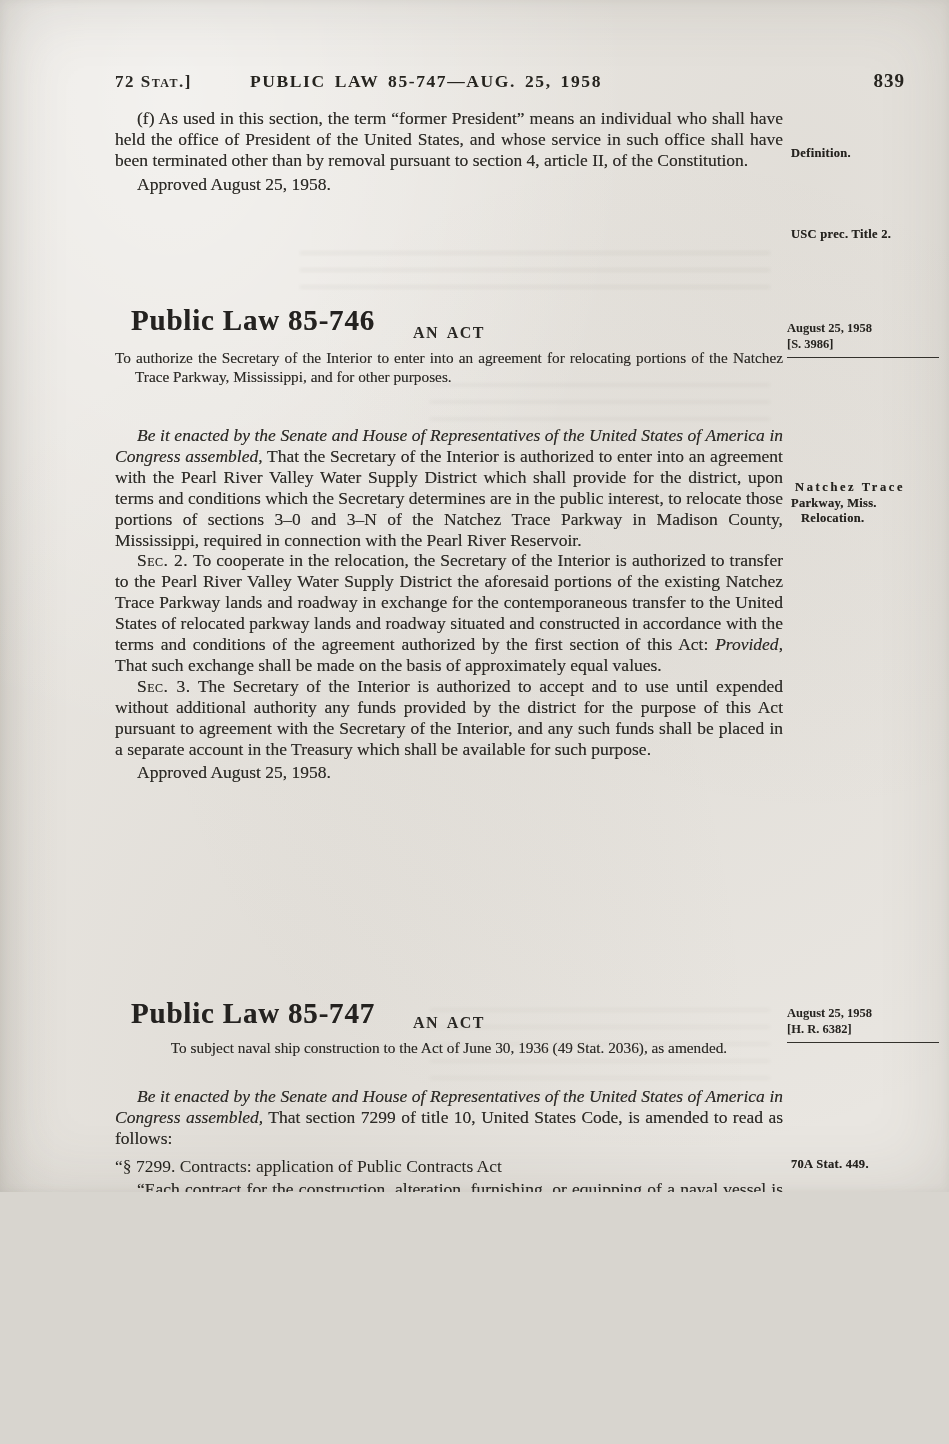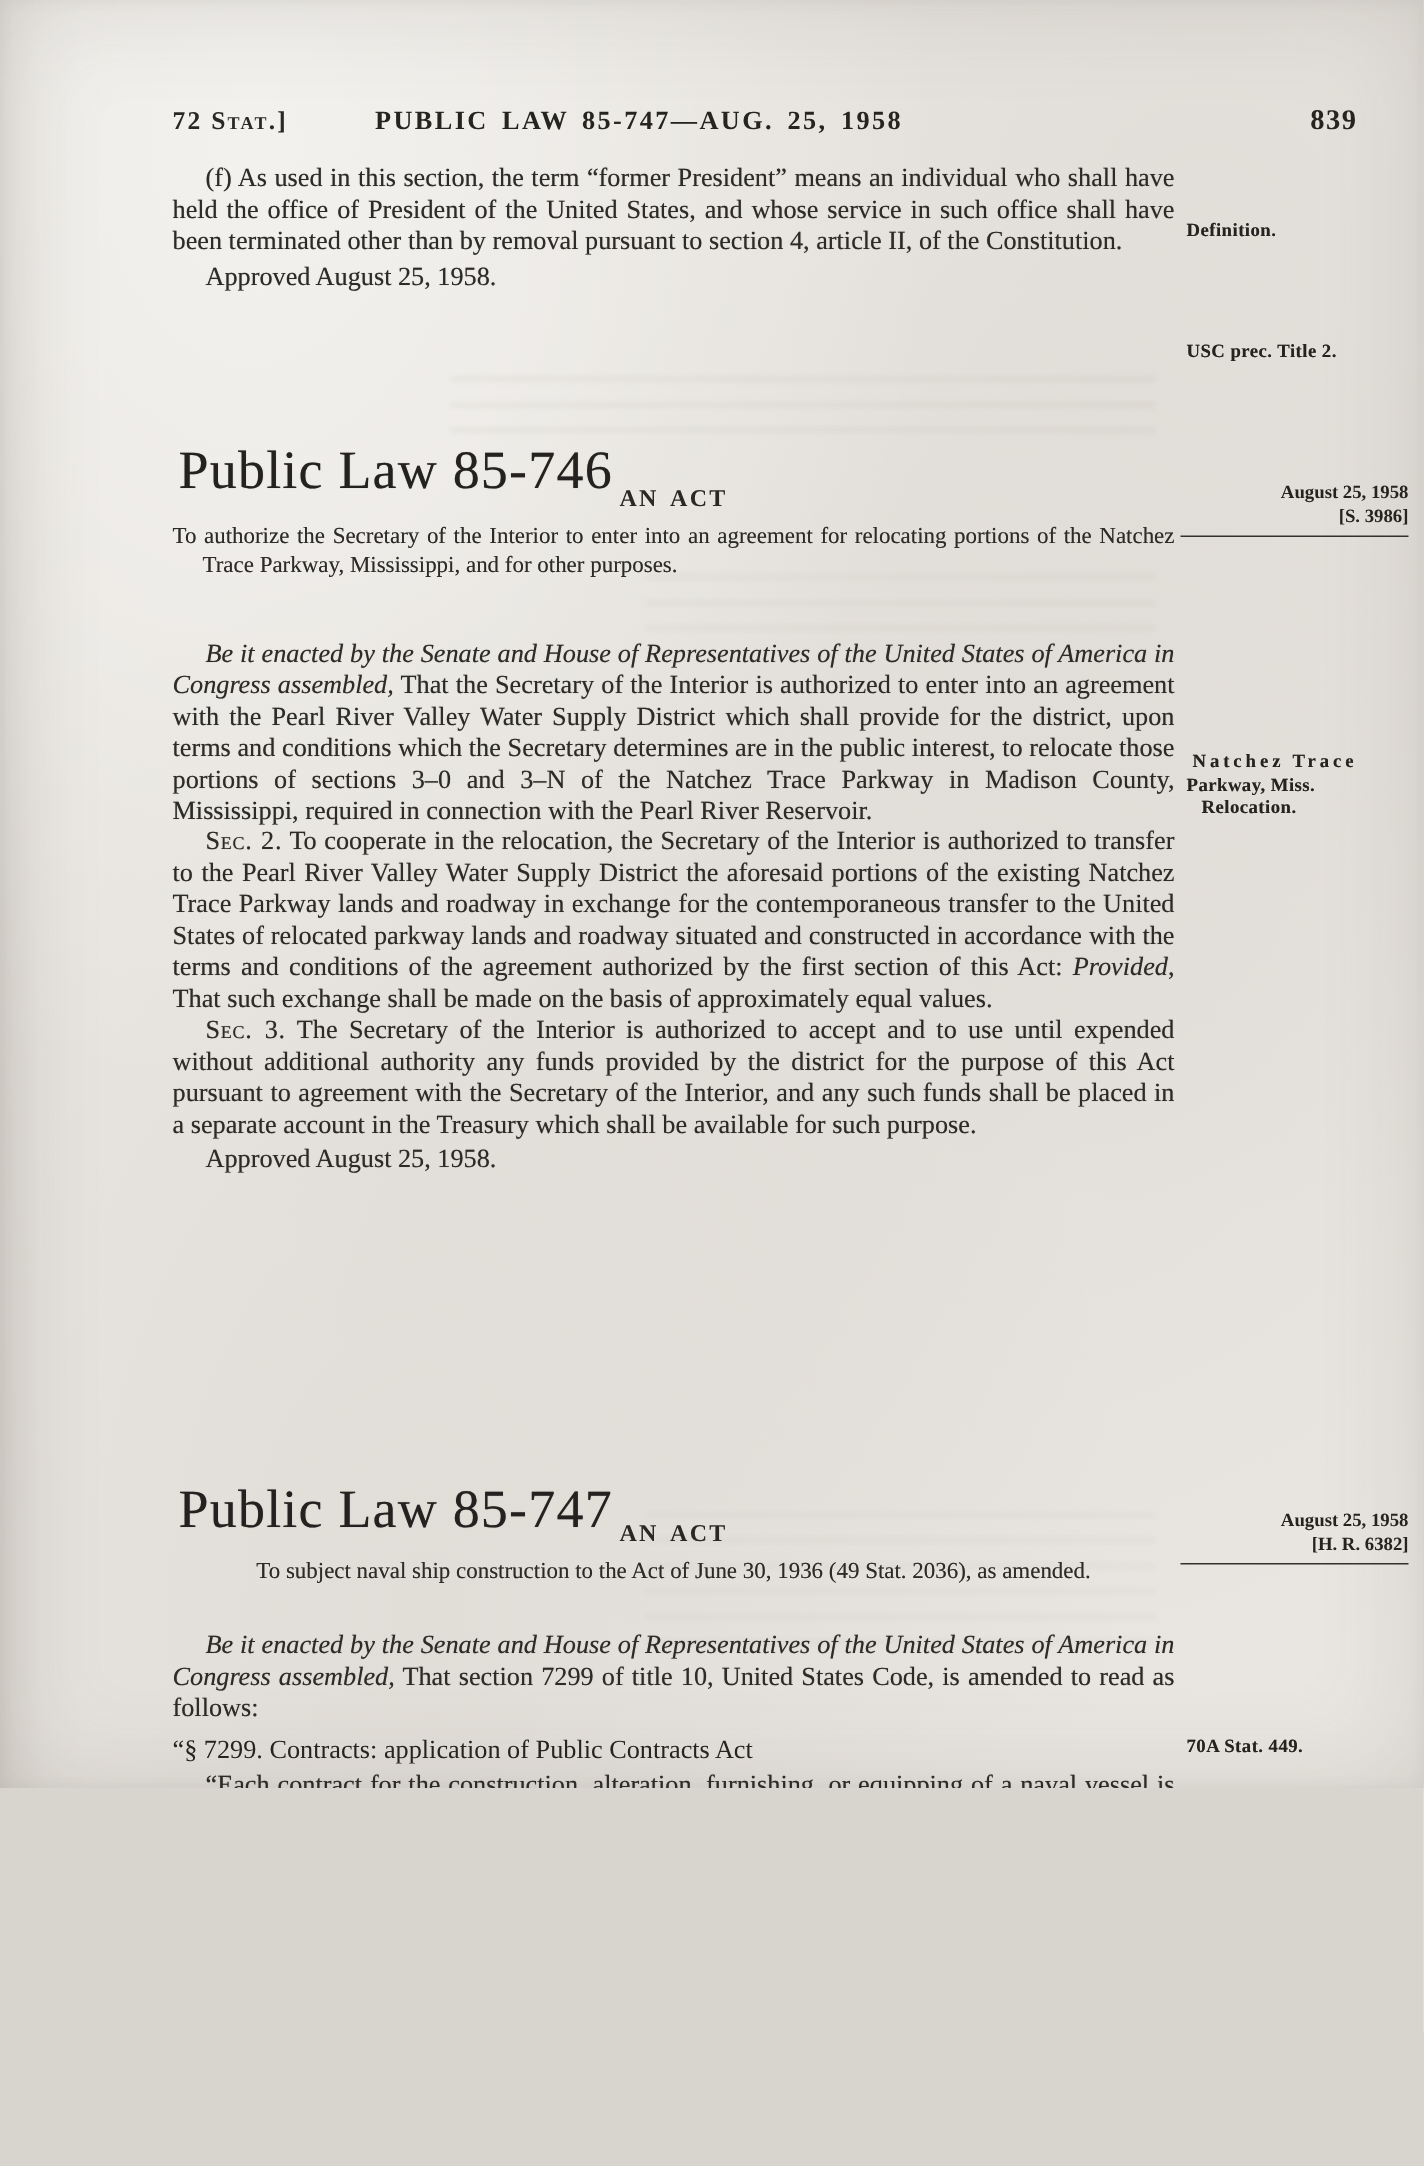--- a/index.html
+++ b/index.html
@@ -25,34 +25,34 @@
   .running-title{margin-left:58px; font-size:17.5px; font-weight:700; letter-spacing:1.6px; word-spacing:3px; color:#26241f;}
   .page-number{margin-left:auto; font-size:19px; font-weight:700; letter-spacing:1px; color:#26241f;}
   .body{
     margin:0; font-size:17.5px; line-height:20.9px; text-align:justify;
     text-shadow:0 0 0.5px rgba(45,43,39,0.55);
   }
   .indent{text-indent:22px;font-family:Liberation Serif, serif;}
   .italic{font-style:italic;}
   .sc{font-variant:small-caps; letter-spacing:0.5px;}
   .pl-heading{
-    position:absolute; left:115px; margin:4px; font-weight:400; font-size:36px;
+    position:absolute; left:115px; margin:16px; font-weight:700; font-size:29px;
     letter-spacing:0.8px; color:#242220; text-shadow:0 0 0.5px rgba(40,38,34,0.5);
   }
   .an-act{text-align:center; font-size:16px; letter-spacing:1.5px; word-spacing:3px; font-weight:700; color:#2a2824;}
   .purpose{margin:7px 0 0 0; font-size:15.3px; line-height:18.8px; text-align:justify; text-shadow:0 0 0.4px rgba(45,43,39,0.5);}
   .hang{padding-left:20px; text-indent:-20px;}
   .center{text-align:center; padding-left:0; text-indent:0;}
   .code-heading{margin:7px 0 0 0; font-size:17.5px; font-weight:400; line-height:21px; color:#26241f;}
   .margin-note{
     position:absolute; left:791px; width:150px;
     font-size:12.5px; font-weight:700; line-height:15.5px; letter-spacing:0.3px;
     color:#25231f; text-shadow:0 0 0.4px rgba(37,35,31,0.5);margin-top:34px;
   }
-  .margin-date{position:absolute; left:787px; width:152px; text-align:right;
+  .margin-date{position:absolute; left:787px; width:152px; text-align:left;
     font-size:12.5px; font-weight:700; line-height:15.5px; color:#25231f;}
   .margin-date .rule{margin-top:5px; border-top:1.6px solid #33312c; width:152px; height:0;}
   .natchez .n1{letter-spacing:2.6px; padding-left:4px;}
   .natchez .n3{padding-left:10px;}
   .ghost{
     position:absolute; pointer-events:none; opacity:.5; filter:blur(1.6px);
     background:repeating-linear-gradient(180deg, transparent 0 13px, rgba(120,112,98,0.12) 13px 17px);
   }
 </style>
 </head>
@@ -118,21 +118,21 @@
 
   <aside class="margin-note" style="top:112px">Definition.</aside>
   <aside class="margin-note" style="top:193px">USC prec. Title 2.</aside>
 
   <aside class="margin-date" style="top:321px">
     <div>August 25, 1958</div>
     <div>[S. 3986]</div>
     <div class="rule"></div>
   </aside>
 
-  <aside class="margin-note natchez" style="top:466px">
+  <aside class="margin-note natchez" style="top:446px">
     <div class="n1">Natchez Trace</div>
     <div class="n2">Parkway, Miss.</div>
     <div class="n3">Relocation.</div>
   </aside>
 
   <aside class="margin-date" style="top:1006px">
     <div>August 25, 1958</div>
     <div>[H. R. 6382]</div>
     <div class="rule"></div>
   </aside>

